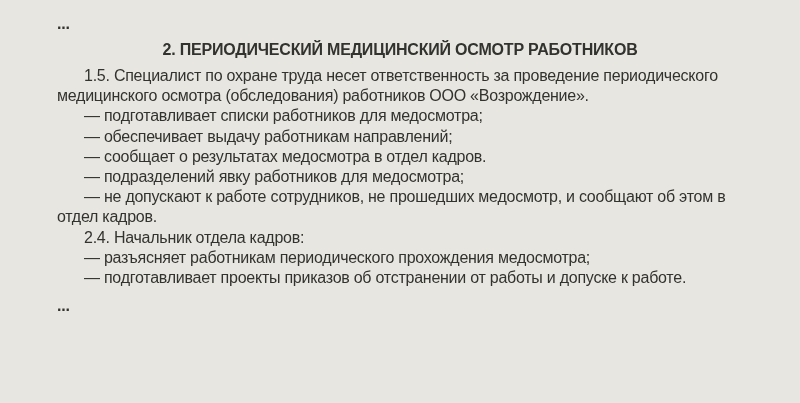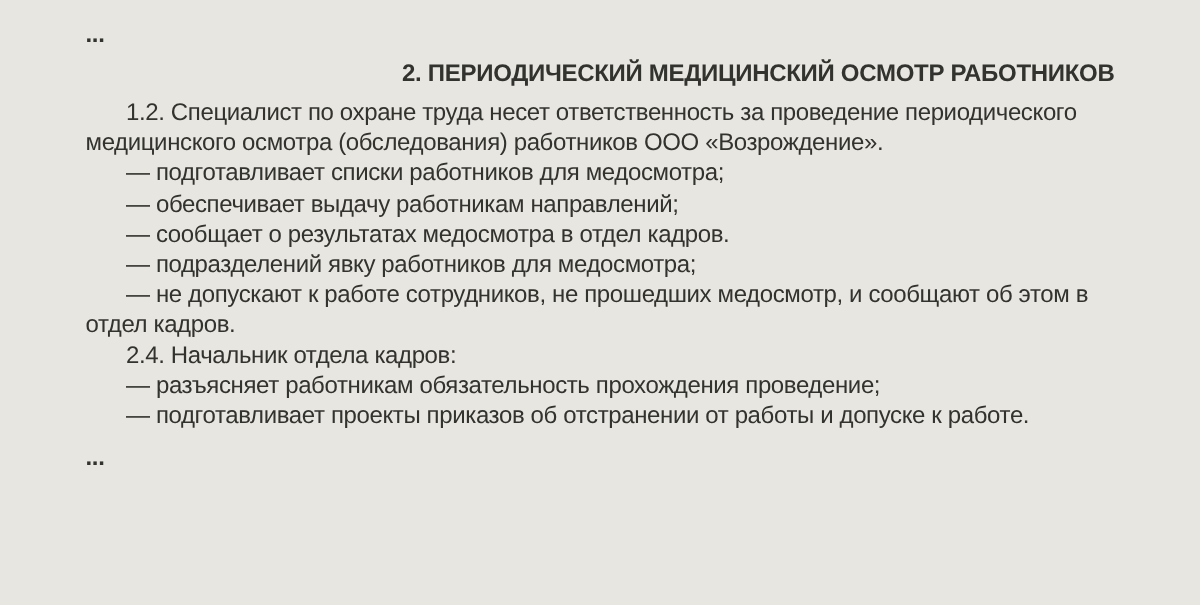--- a/index.html
+++ b/index.html
@@ -30,21 +30,21 @@
   .ellipsis-top {
     margin-bottom: 5px;
   }
   .ellipsis-bottom {
     margin-top: 7px;
   }
   .doc-title {
     font-size: 16px;
     line-height: 21px;
     font-weight: bold;
-    text-align: right;
+    text-align: center;
     letter-spacing: -0.2px;
     margin: 0 0 6px 0;
   }
   .doc-body p {
     margin: 0;
     font-size: 16px;
     line-height: 20.2px;
     letter-spacing: -0.25px;
     text-indent: 27px;
   }
@@ -52,26 +52,26 @@
 </head>
 <body>
 
 <div class="page">
 
   <p class="ellipsis ellipsis-top">...</p>
 
   <h2 class="doc-title">2. ПЕРИОДИЧЕСКИЙ МЕДИЦИНСКИЙ ОСМОТР РАБОТНИКОВ</h2>
 
   <div class="doc-body">
-    <p>1.2. Специалист по охране труда несет ответственность за проведение периодического меди­цинского осмотра (обследования) работников ООО «Возрождение».</p>
+    <p>1.5. Специалист по охране труда несет ответственность за проведение периодического меди­цинского осмотра (обследования) работников ООО «Возрождение».</p>
     <p>— подготавливает списки работников для медосмотра;</p>
     <p>— обеспечивает выдачу работникам направлений;</p>
     <p>— сообщает о результатах медосмотра в отдел кадров.</p>
     <p>— подразделений явку работников для медосмотра;</p>
     <p>— не допускают к работе сотрудников, не прошедших медосмотр, и сообщают об этом в отдел кадров.</p>
     <p>2.4. Начальник отдела кадров:</p>
-    <p>— разъясняет работникам обязательность прохождения проведение;</p>
+    <p>— разъясняет работникам периодического прохождения медосмотра;</p>
     <p>— подготавливает проекты приказов об отстранении от работы и допуске к работе.</p>
   </div>
 
   <p class="ellipsis ellipsis-bottom">...</p>
 
 </div>
 
 </body></html>

